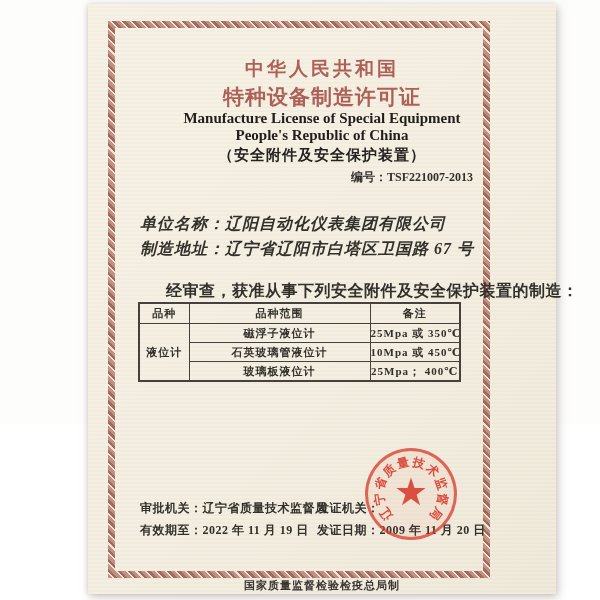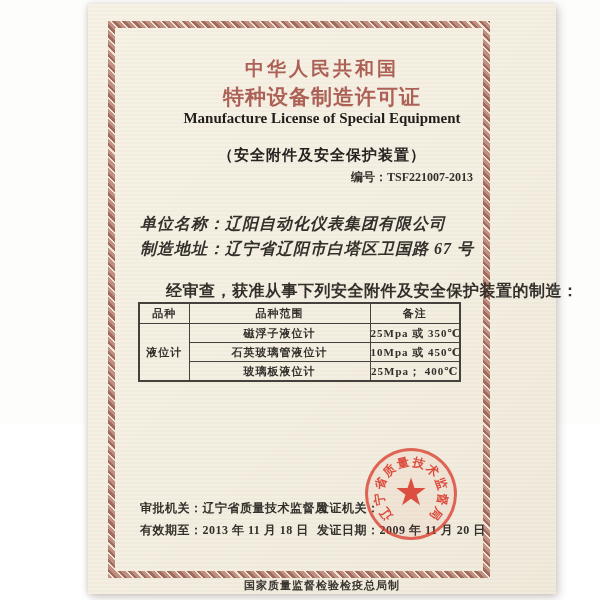--- a/index.html
+++ b/index.html
@@ -77,20 +77,21 @@
 <body>
 
 <div class="stage">
   <div class="paper">
 
     <div class="frame"></div>
 
     <div class="cline title-cn-1">中华人民共和国</div>
     <div class="cline title-cn-2">特种设备制造许可证</div>
     <div class="cline title-en-1">Manufacture License of Special Equipment</div>
+    <div class="cline title-en-2">People's Republic of China</div>
     <div class="cline subtitle">（安全附件及安全保护装置）</div>
 
     <div class="license-no">
       <span>编号：</span><span>TSF221007-2013</span>
     </div>
 
     <div class="field-line company-line">
       <span class="label">单位名称：</span><span>辽阳自动化仪表集团有限公司</span>
     </div>
     <div class="field-line address-line">
@@ -129,21 +130,21 @@
       </tbody>
     </table>
 
     <div class="footer-line approve-line">
       <span class="label">审批机关：</span><span>辽宁省质量技术监督局</span>
     </div>
     <div class="footer-line issue-org-line">
       <span class="label">发证机关：</span>
     </div>
     <div class="footer-line valid-line">
-      <span class="label">有效期至：</span><span>2013 年 11 月 18 日</span>
+      <span class="label">有效期至：</span><span>2022 年 11 月 19 日</span>
     </div>
     <div class="footer-line issue-date-line">
       <span class="label">发证日期：</span><span>2009 年 11 月 20 日</span>
     </div>
 
     <div class="seal">
       <div class="seal-arc">
           <span style="transform: rotate(-128deg) translateY(-32px);">辽</span>
           <span style="transform: rotate(-99.5556deg) translateY(-32px);">宁</span>
           <span style="transform: rotate(-71.1111deg) translateY(-32px);">省</span>

